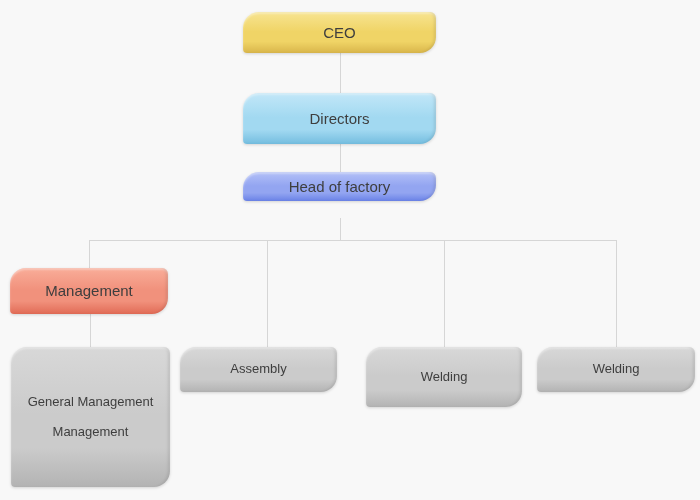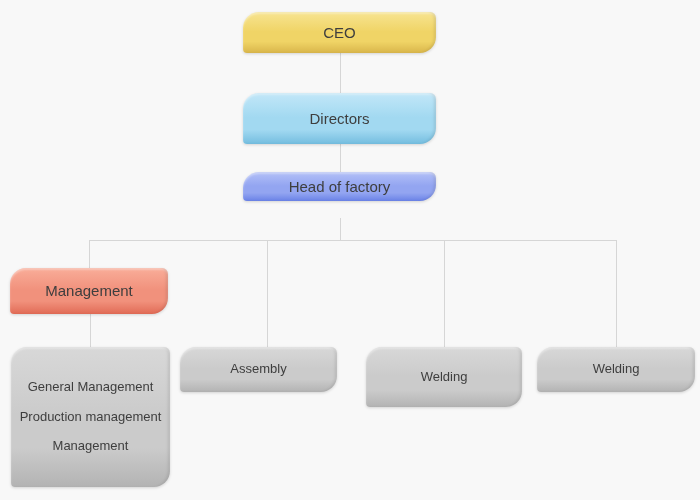--- a/index.html
+++ b/index.html
@@ -66,21 +66,20 @@
         <div class="node-label">Directors</div>
       </div>
       <div class="node" style="left: 243px; top: 172px; width: 193px; height: 29px; font-size: 15px; color: rgb(62, 62, 62); --ct: #b3c0f7; --cm: #93a5f1; --cb: #6a82e7;">
         <div class="node-label">Head of factory</div>
       </div>
       <div class="node" style="left: 10px; top: 268px; width: 158px; height: 46px; font-size: 15px; color: rgb(62, 62, 62); --ct: #f9ad99; --cm: #f1917c; --cb: #e16b56;">
         <div class="node-label">Management</div>
       </div>
       <div class="node multi" style="left: 11px; top: 347px; width: 159px; height: 140px; font-size: 13px; color: rgb(62, 62, 62); text-align: center; --ct: #d8d8d8; --cm: #cbcbcb; --cb: #b3b3b3;">
         <div class="node-label">General Management</div>
-        <div class="node-label">Production management</div>
         <div class="node-label">Management</div>
       </div>
       <div class="node" style="left: 180px; top: 347px; width: 157px; height: 45px; font-size: 13px; color: rgb(62, 62, 62); --ct: #d8d8d8; --cm: #cbcbcb; --cb: #b3b3b3;">
         <div class="node-label">Assembly</div>
       </div>
       <div class="node" style="left: 366px; top: 347px; width: 156px; height: 60px; font-size: 13px; color: rgb(62, 62, 62); --ct: #d8d8d8; --cm: #cbcbcb; --cb: #b3b3b3;">
         <div class="node-label">Welding</div>
       </div>
       <div class="node" style="left: 537px; top: 347px; width: 158px; height: 45px; font-size: 13px; color: rgb(62, 62, 62); --ct: #d8d8d8; --cm: #cbcbcb; --cb: #b3b3b3;">
         <div class="node-label">Welding</div>

